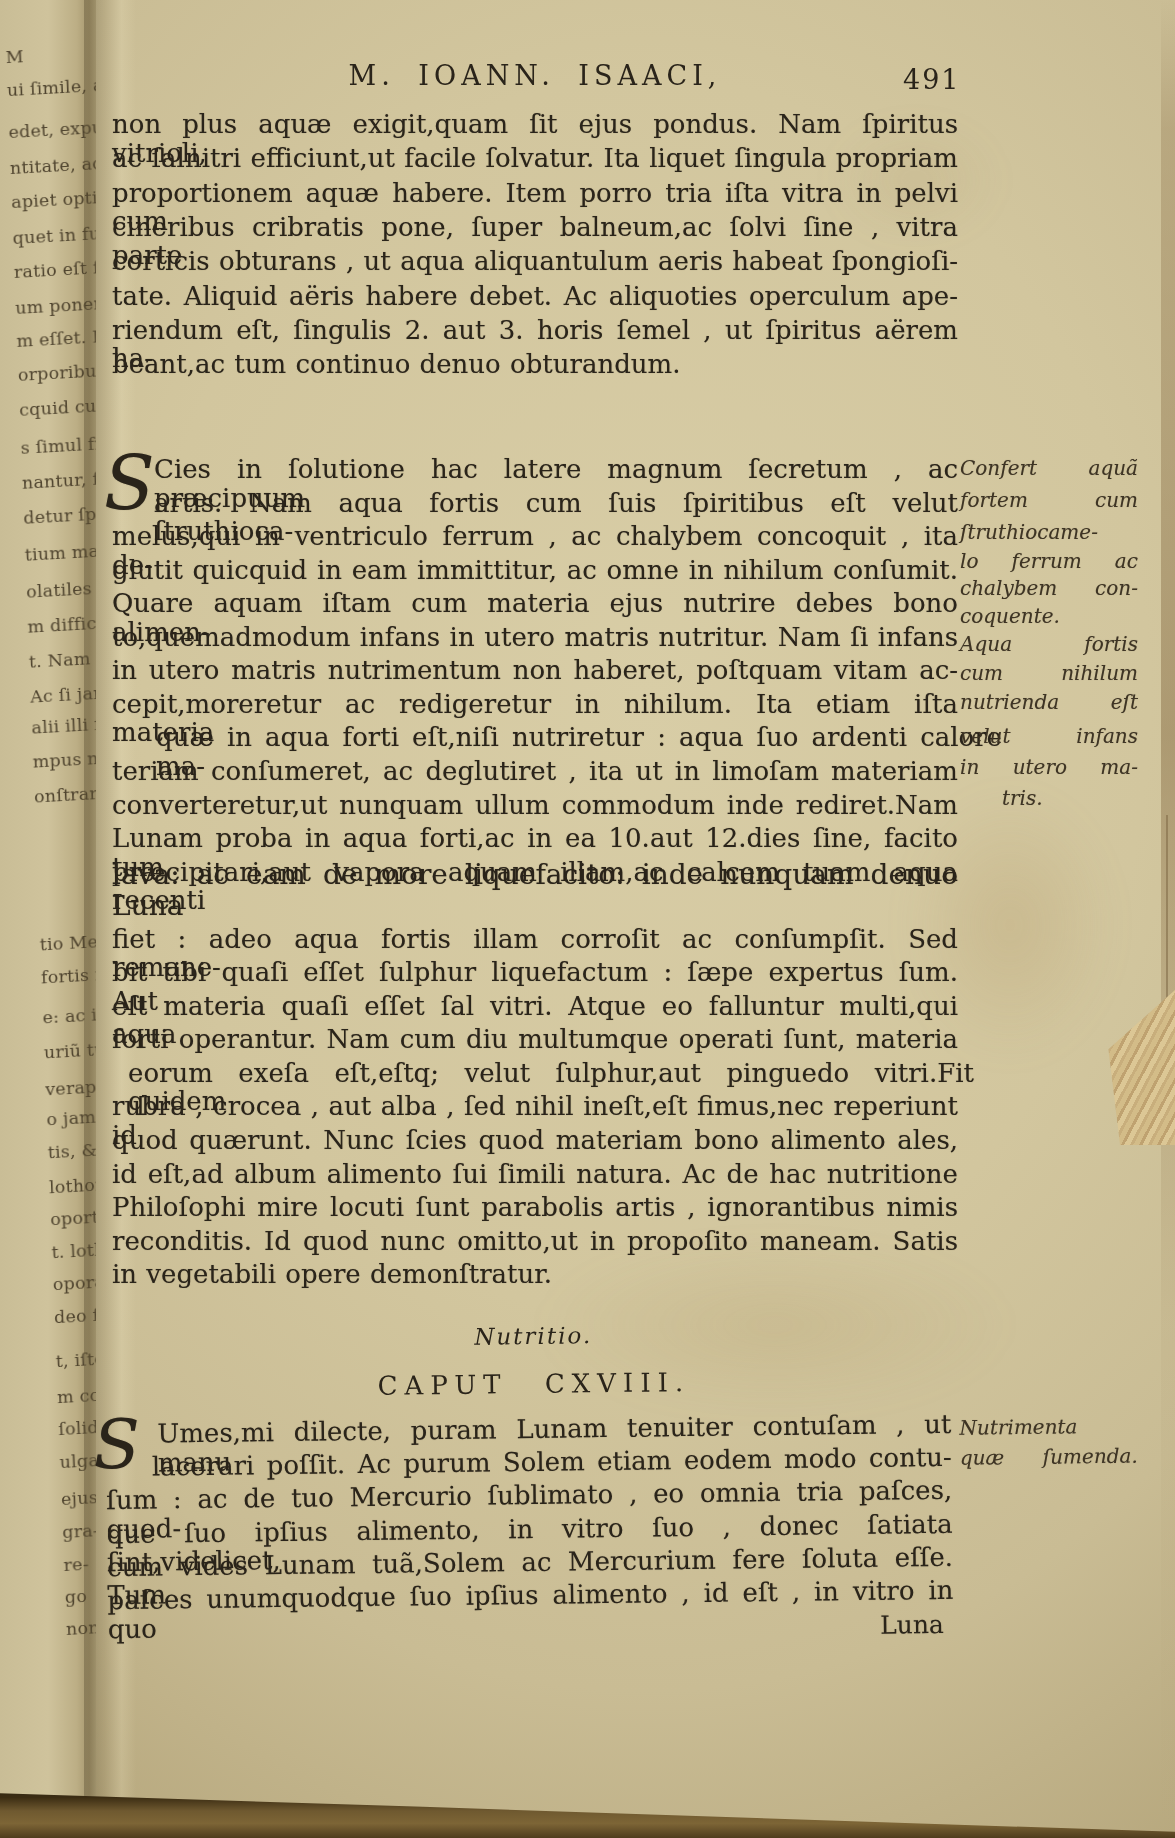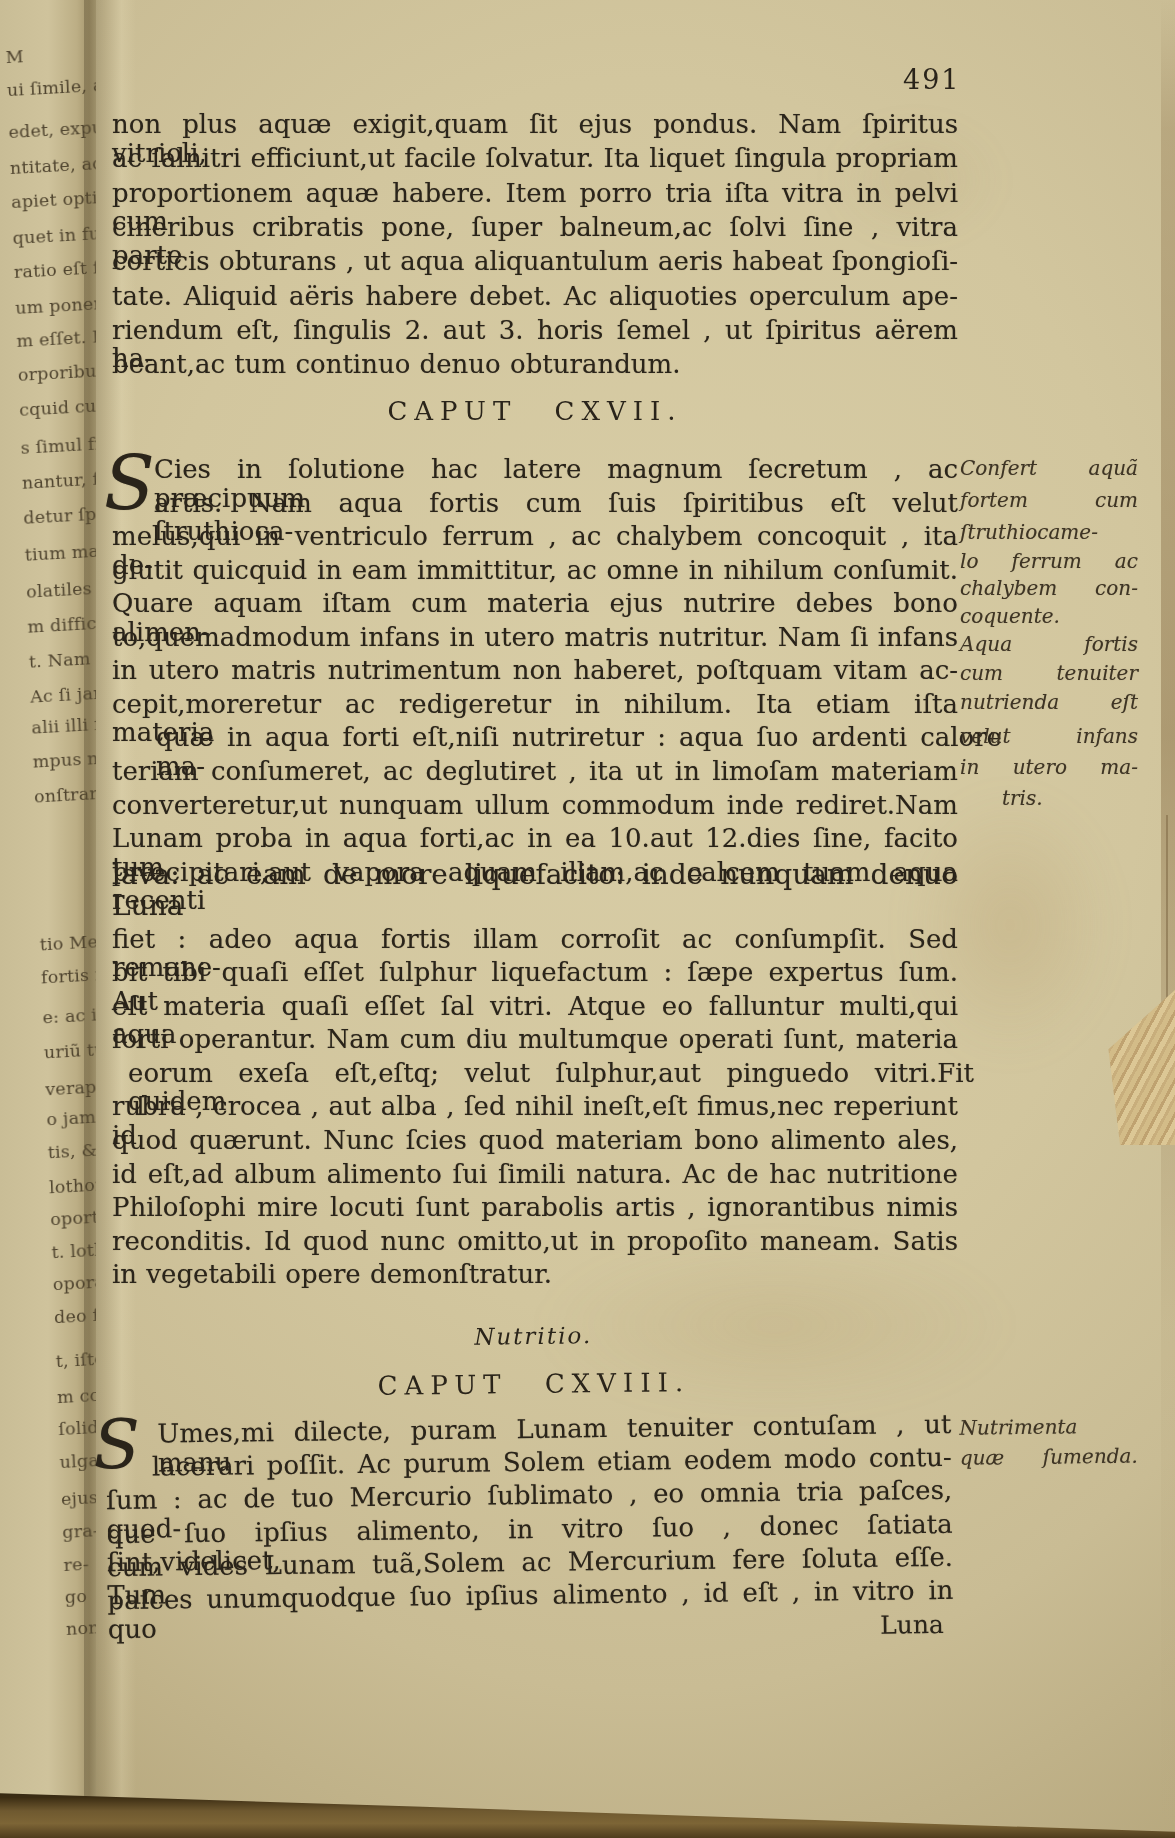--- a/index.html
+++ b/index.html
@@ -141,34 +141,34 @@
         <div class="frag" style="top: 1588px;">go</div>
         <div class="frag" style="top: 1620px;">non</div>
       </div>
   </div>
   <div id="gutter"></div>
 
   <div class="stain" id="stain1"></div>
   <div class="stain" id="stain2"></div>
   <div class="stain" id="stain3"></div>
 
+  <div class="hdr">M. IOANN. ISAACI,</div>
   <div class="pagenum">491</div>
 
   <div id="p1host">
       <div class="bline" style="top: 110px; left: 112px; width: 846px; font-size: 26px;">non plus aquæ exigit,quam ſit ejus pondus. Nam ſpiritus vitrioli,</div>
       <div class="bline" style="top: 144.3px; left: 112px; width: 846px; font-size: 26px;">ac ſalnitri efficiunt,ut facile ſolvatur. Ita liquet ſingula propriam</div>
       <div class="bline" style="top: 178.6px; left: 112px; width: 846px; font-size: 26px;">proportionem aquæ habere. Item porro tria iſta vitra in pelvi cum</div>
       <div class="bline" style="top: 212.9px; left: 112px; width: 846px; font-size: 26px;">cineribus cribratis pone, ſuper balneum,ac ſolvi ſine , vitra parte</div>
       <div class="bline" style="top: 247.2px; left: 112px; width: 846px; font-size: 26px;">corticis obturans , ut aqua aliquantulum aeris habeat ſpongioſi-</div>
       <div class="bline" style="top: 281.5px; left: 112px; width: 846px; font-size: 26px;">tate. Aliquid aëris habere debet. Ac aliquoties operculum ape-</div>
       <div class="bline" style="top: 315.8px; left: 112px; width: 846px; font-size: 26px;">riendum eſt, ſingulis 2. aut 3. horis ſemel , ut ſpiritus aërem ha-</div>
       <div class="bline ragged" style="top: 350.1px; left: 112px; width: 846px; font-size: 26px;">beant,ac tum continuo denuo obturandum.</div>
     </div>
 
-  <div class="chead" id="h117">CAPUT CXVII.</div>
   <div class="dropcap" id="dc117">S</div>
   <div id="c117host">
       <div class="bline" style="top: 455px; left: 154px; width: 804px; font-size: 26px;">Cies in ſolutione hac latere magnum ſecretum , ac præcipuum</div>
       <div class="bline" style="top: 488.55px; left: 154px; width: 804px; font-size: 26px;">artis. Nam aqua fortis cum ſuis ſpiritibus eſt velut ſtruthioca-</div>
       <div class="bline" style="top: 522.1px; left: 112px; width: 846px; font-size: 26px;">melus,qui in ventriculo ferrum , ac chalybem concoquit , ita de-</div>
       <div class="bline" style="top: 555.65px; left: 112px; width: 846px; font-size: 26px;">glutit quicquid in eam immittitur, ac omne in nihilum conſumit.</div>
       <div class="bline" style="top: 589.2px; left: 112px; width: 846px; font-size: 26px;">Quare aquam iſtam cum materia ejus nutrire debes bono alimen-</div>
       <div class="bline" style="top: 622.75px; left: 112px; width: 846px; font-size: 26px;">to,quemadmodum infans in utero matris nutritur. Nam ſi infans</div>
       <div class="bline" style="top: 656.3px; left: 112px; width: 846px; font-size: 26px;">in utero matris nutrimentum non haberet, poſtquam vitam ac-</div>
       <div class="bline" style="top: 689.85px; left: 112px; width: 846px; font-size: 26px;">cepit,moreretur ac redigeretur in nihilum. Ita etiam iſta materia</div>
@@ -191,21 +191,21 @@
       <div class="bline ragged" style="top: 1260.2px; left: 112px; width: 846px; font-size: 26px;">in vegetabili opere demonſtratur.</div>
     </div>
   <div id="noteshost117">
       <div class="mnote" style="top: 458px;">Confert aquã</div>
       <div class="mnote" style="top: 490px;">fortem cum</div>
       <div class="mnote single" style="top: 522px;">ſtruthiocame-</div>
       <div class="mnote" style="top: 551px;">lo ferrum ac</div>
       <div class="mnote" style="top: 578px;">chalybem con-</div>
       <div class="mnote single" style="top: 606px;">coquente.</div>
       <div class="mnote" style="top: 634px;">Aqua fortis</div>
-      <div class="mnote" style="top: 663px;">cum tenuiter</div>
+      <div class="mnote" style="top: 663px;">cum nihilum</div>
       <div class="mnote" style="top: 692px;">nutrienda eſt</div>
       <div class="mnote" style="top: 726px;">velut infans</div>
       <div class="mnote" style="top: 757px;">in utero ma-</div>
       <div class="mnote single" style="top: 788px; left: 1002px;">tris.</div>
     </div>
 
   <div id="tilt">
     <div class="ihead">Nutritio.</div>
     <div class="chead" id="h118">CAPUT CXVIII.</div>
     <div class="dropcap" id="dc118">S</div>

